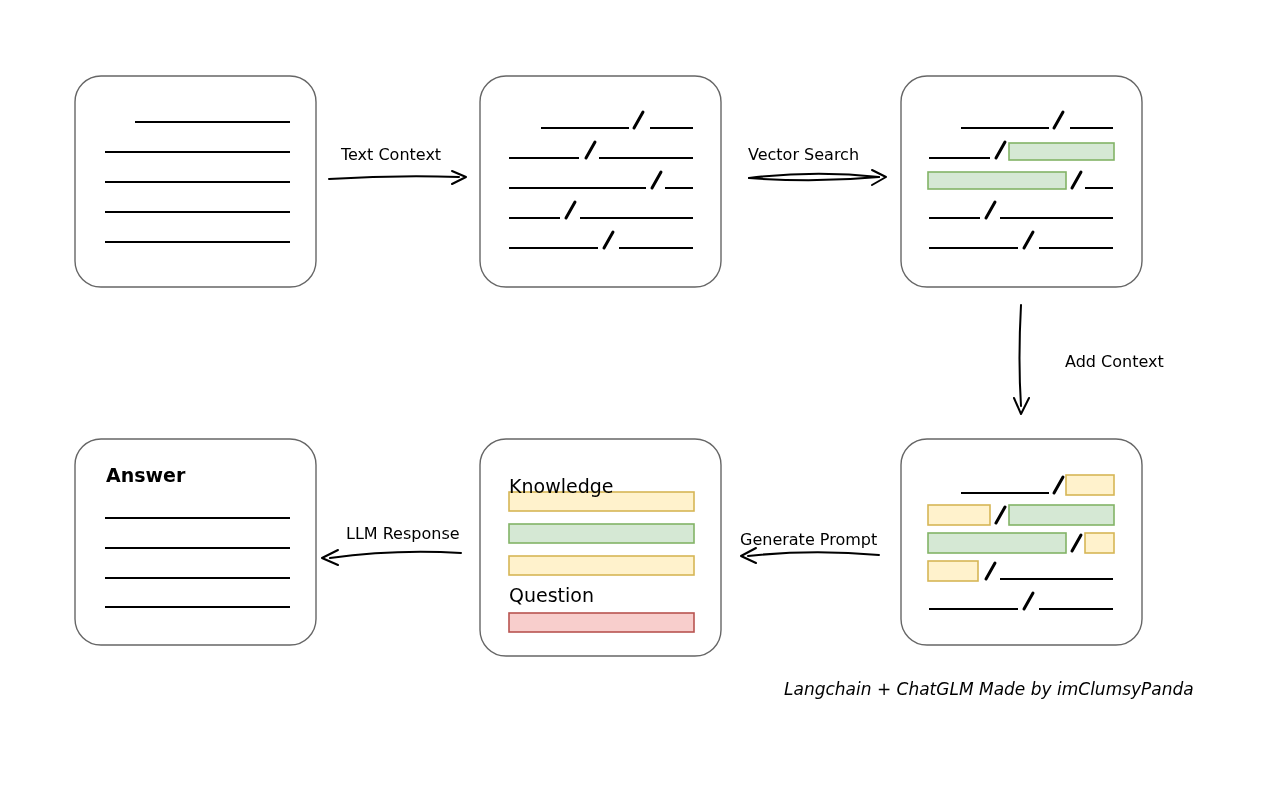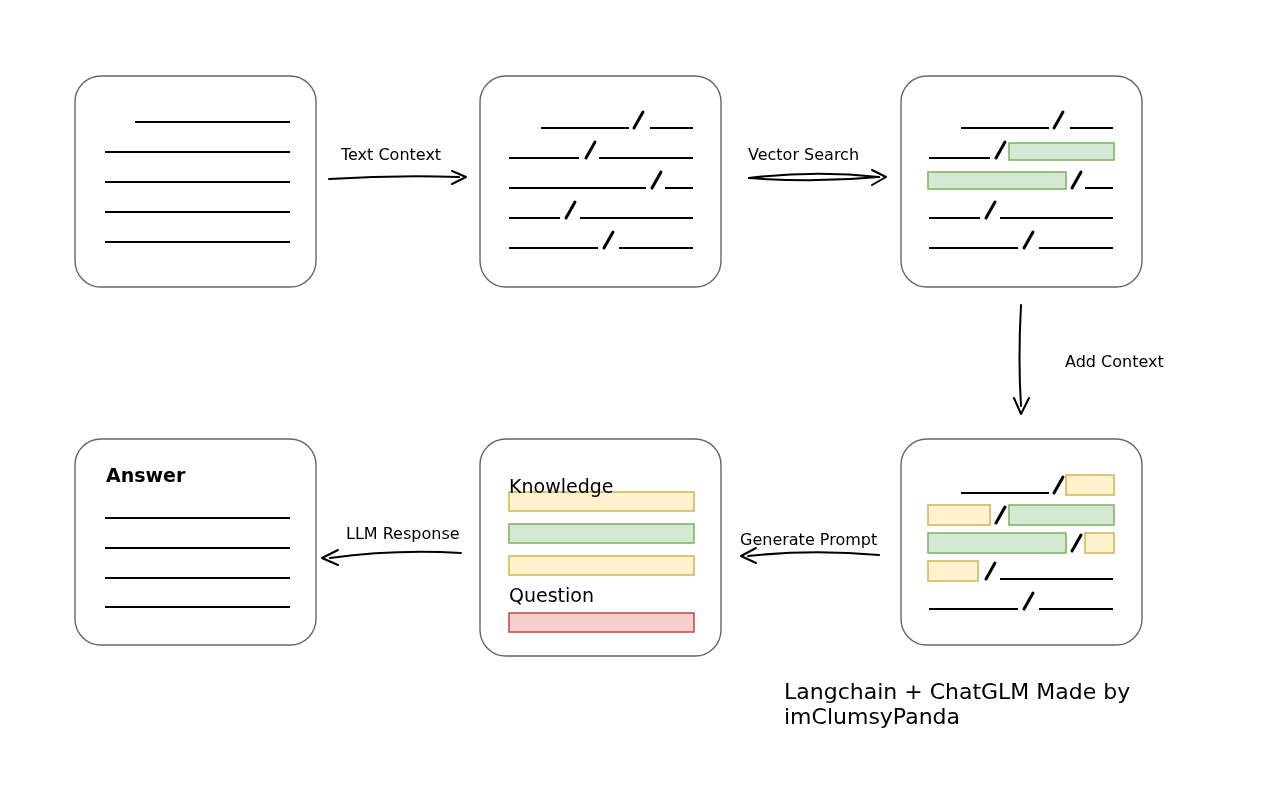--- a/index.html
+++ b/index.html
@@ -59,21 +59,22 @@
     font-family: "DejaVu Sans", sans-serif;
     fill: #000000;
   }
   .edge-label {
     font-size: 16px;
   }
   .box-label {
     font-size: 19px;
   }
   .footer-label {
-    font-size: 22px;
+    font-size: 17px;
+    font-style: italic;
   }
   .hl-green {
     fill: #d5e8d4;
     stroke: #82b366;
     stroke-width: 1.6;
   }
   .hl-yellow {
     fill: #fff2cc;
     stroke: #d6b656;
     stroke-width: 1.6;

